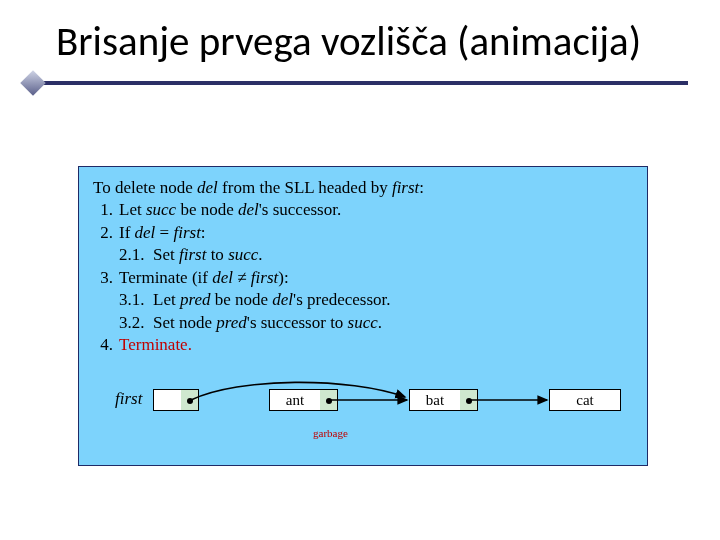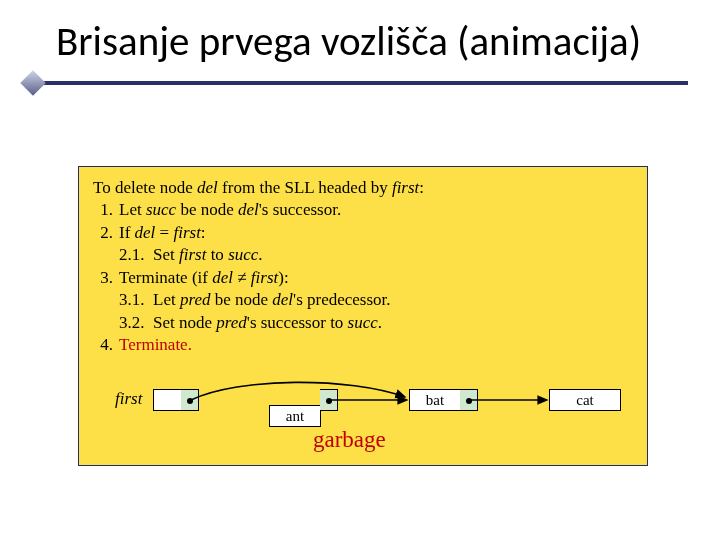--- a/index.html
+++ b/index.html
@@ -2,34 +2,34 @@
 <html><head>
 <meta charset="utf-8">
 <style>
   *{box-sizing:border-box;margin:0;padding:0}
   body{width:720px;height:540px;background:#fff;font-family:Georgia,"Times New Roman",serif;position:relative;overflow:hidden}
   .title-wrap{padding:16px 40px 0 56px}
   .title{font-family:Calibri,Arial,sans-serif;font-size:41px;font-weight:400;color:#000}
   .rule-row{display:flex;align-items:center;margin-top:8px}
   .dia{width:18px;height:18px;transform:rotate(45deg);background:linear-gradient(135deg,#cfd4e6,#5a5f8a);margin-left:24px;flex:none}
   .rule{flex:1;height:4px;background:#2b2f66;margin-right:32px}
-  .panel{position:absolute;left:78px;top:166px;width:570px;height:300px;background:#fde047;border:1px solid #1f2a66}
+  .panel{position:absolute;left:78px;top:166px;width:570px;height:300px;background:#7dd3fc;border:1px solid #1f2a66}
   .algo{padding:10px 14px 0 14px;font-size:17px;line-height:1.32;color:#000}
   .algo .row{display:flex}
   .algo .n1{width:26px;text-align:right;padding-right:6px}
   .algo .n2{display:inline-block;width:34px;text-align:left;padding-right:6px}
   .ind{padding-left:26px;display:flex}
   .term{color:#c00000}
   .i{font-style:italic}
   .diagram{position:absolute;left:0;top:212px;width:570px;height:78px}
   .lbl{position:absolute;font-style:italic;font-size:17px}
   .box{position:absolute;height:22px;border:1px solid #000;background:#fff;font-size:15px;text-align:center;line-height:20px}
   .ptr{position:absolute;width:18px;height:22px;border:1px solid #000;border-left:none;background:#cfe8cf}
   .dot{position:absolute;width:6px;height:6px;border-radius:50%;background:#000;top:8px;left:6px}
-  .garbage{position:absolute;color:#c00000;font-size:23px}
+  .garbage{position:absolute;color:#c00000;font-size:11px}
   svg.link{position:absolute;overflow:visible}
 </style>
 </head>
 <body>
 
 <div class="title-wrap">
   <div class="title">Brisanje prvega vozlišča (animacija)</div>
 </div>
 <div class="rule-row">
   <div class="dia"></div>
@@ -72,21 +72,21 @@
   </div>
 
   <div class="diagram">
     <div class="lbl" style="left:36px;top:10px">first</div>
     <div class="box" style="left:74px;top:10px;width:46px">
         <div class="ptr" style="right:-1px;top:-1px">
           <div class="dot"></div>
         </div>
       </div>
 
-    <div class="box" style="left:190px;top:26px;width:52px">ant</div>
+    <div class="box" style="left:190px;top:10px;width:52px">ant</div>
     <div class="ptr" style="left:241px;top:10px">
         <div class="dot"></div>
       </div>
 
     <div class="box" style="left:330px;top:10px;width:52px">bat</div>
     <div class="ptr" style="left:381px;top:10px">
         <div class="dot"></div>
       </div>
 
     <div class="box" style="left:470px;top:10px;width:72px">cat</div>

